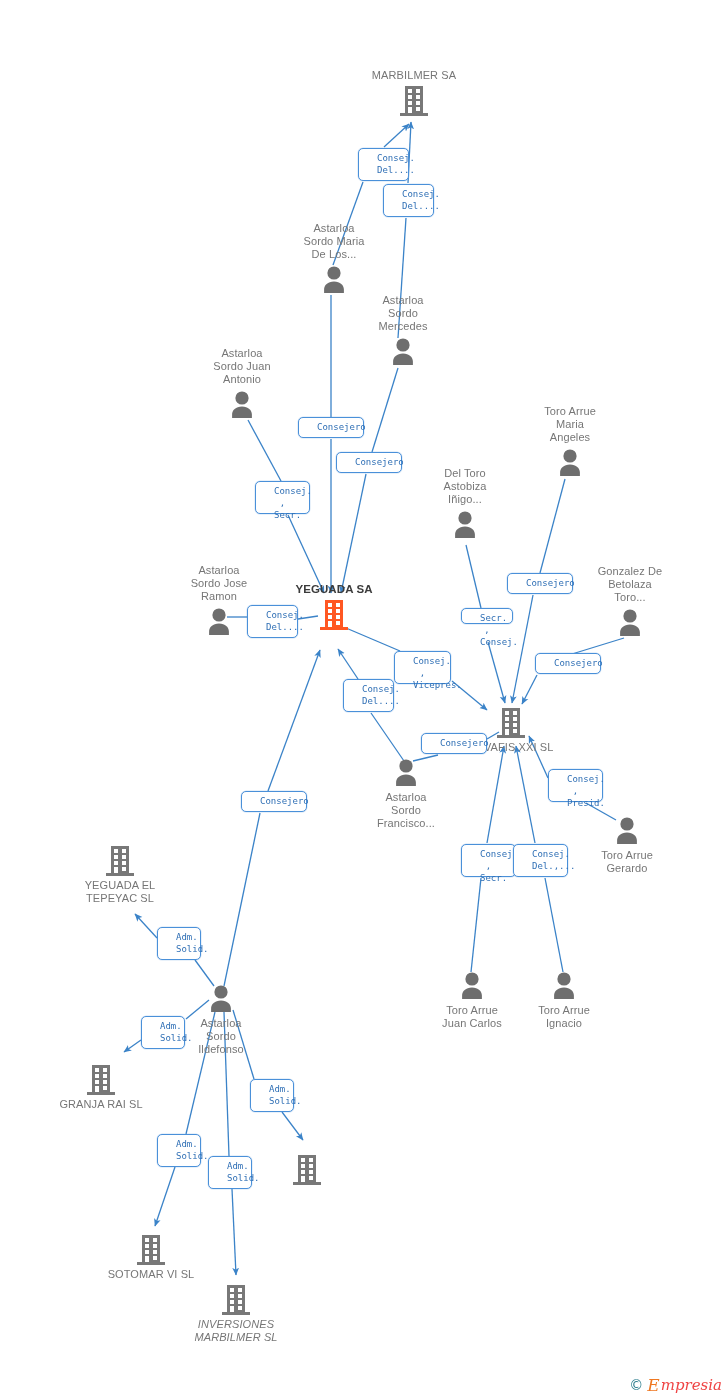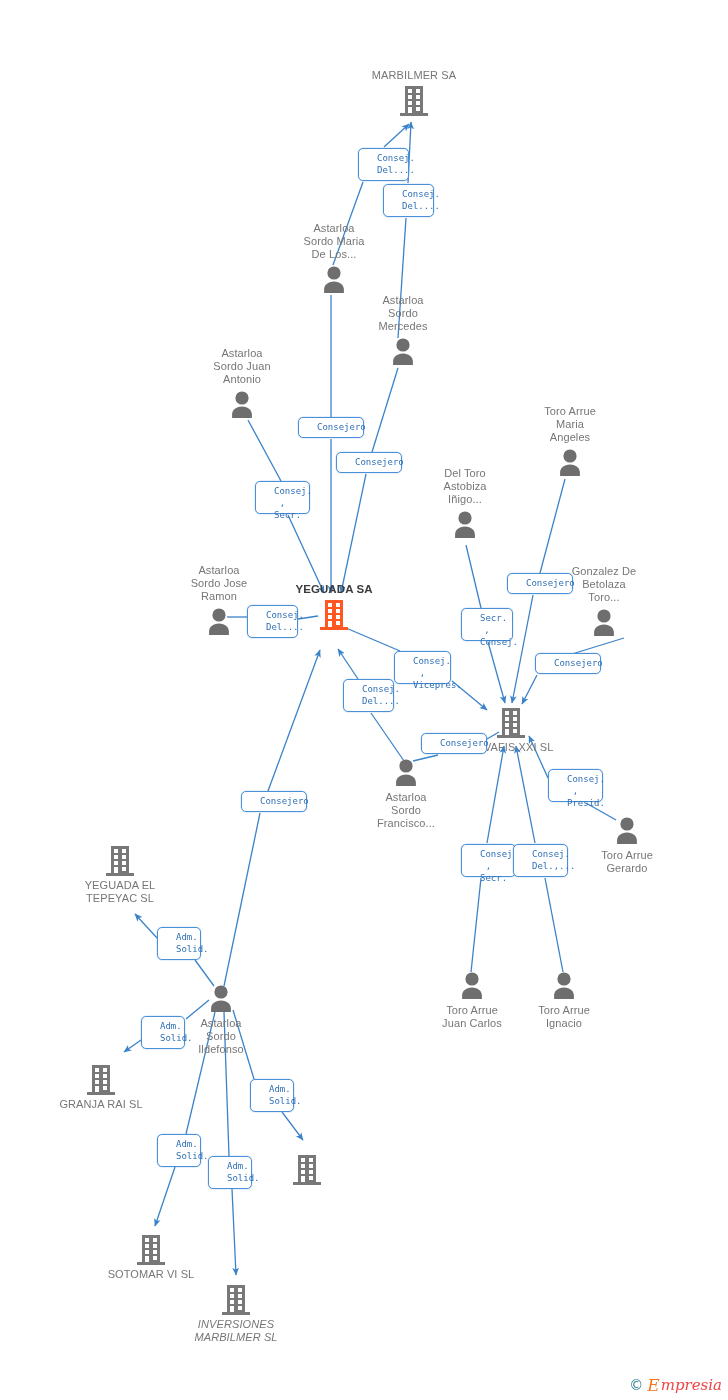--- a/index.html
+++ b/index.html
@@ -435,21 +435,21 @@
 Maria
 Angeles</span>
           <svg class="glyph" viewBox="0 0 34 34" xmlns="http://www.w3.org/2000/svg">
             <g fill="#6e6e6e">
               <circle cx="17" cy="10" r="6.6"></circle>
               <path d="M17 18.4c-6.2 0-9.9 3.6-9.9 8.2V30h19.8v-3.4c0-4.6-3.7-8.2-9.9-8.2z"></path>
             </g>
           </svg>
         </div>
       </div>
-      <div class="node" style="left: 604px; top: 564px;">
+      <div class="node" style="left: 630px; top: 564px;">
         <div class="stack-above">
           <span class="nlabel">Gonzalez De
 Betolaza
 Toro...</span>
           <svg class="glyph" viewBox="0 0 34 34" xmlns="http://www.w3.org/2000/svg">
             <g fill="#6e6e6e">
               <circle cx="17" cy="10" r="6.6"></circle>
               <path d="M17 18.4c-6.2 0-9.9 3.6-9.9 8.2V30h19.8v-3.4c0-4.6-3.7-8.2-9.9-8.2z"></path>
             </g>
           </svg>
@@ -497,21 +497,21 @@
       <div class="chip" style="left: 255px; top: 481px; width: 55px; height: 33px;">Consej. ,
 Secr.</div>
       <div class="chip" style="left: 247px; top: 605px; width: 51px; height: 33px;">Consej.
 Del....</div>
       <div class="chip" style="left: 394px; top: 651px; width: 57px; height: 33px;">Consej. ,
 Vicepres.</div>
       <div class="chip" style="left: 343px; top: 679px; width: 51px; height: 33px;">Consej.
 Del....</div>
       <div class="chip" style="left: 241px; top: 791px; width: 66px; height: 21px;">Consejero</div>
       <div class="chip" style="left: 421px; top: 733px; width: 66px; height: 21px;">Consejero</div>
-      <div class="chip" style="left: 461px; top: 608px; width: 52px; height: 33px;">Secr. ,
+      <div class="chip" style="left: 461px; top: 608px; width: 52px; height: 16px;">Secr. ,
 Consej.</div>
       <div class="chip" style="left: 507px; top: 573px; width: 66px; height: 21px;">Consejero</div>
       <div class="chip" style="left: 535px; top: 653px; width: 66px; height: 21px;">Consejero</div>
       <div class="chip" style="left: 548px; top: 769px; width: 55px; height: 33px;">Consej. ,
 Presid.</div>
       <div class="chip" style="left: 461px; top: 844px; width: 55px; height: 33px;">Consej. ,
 Secr.</div>
       <div class="chip" style="left: 513px; top: 844px; width: 55px; height: 33px;">Consej.
 Del.,...</div>
       <div class="chip" style="left: 157px; top: 927px; width: 44px; height: 33px;">Adm.

